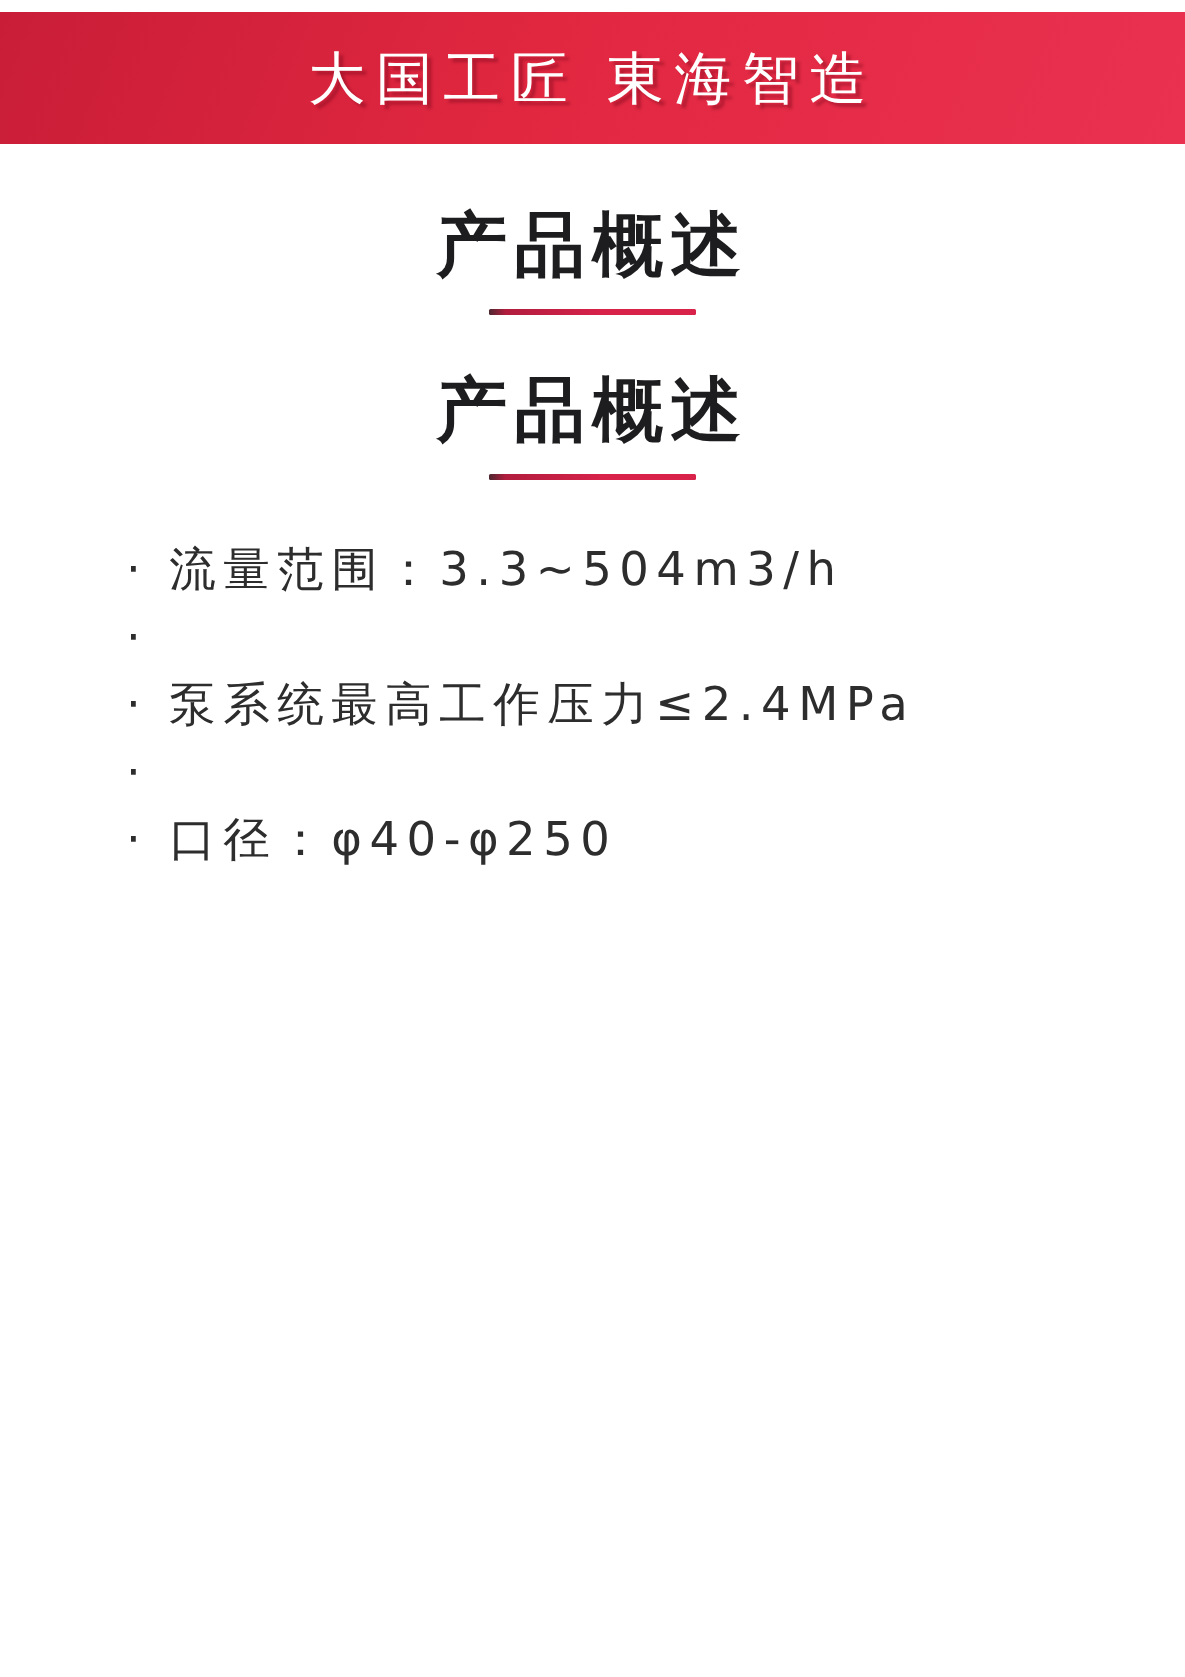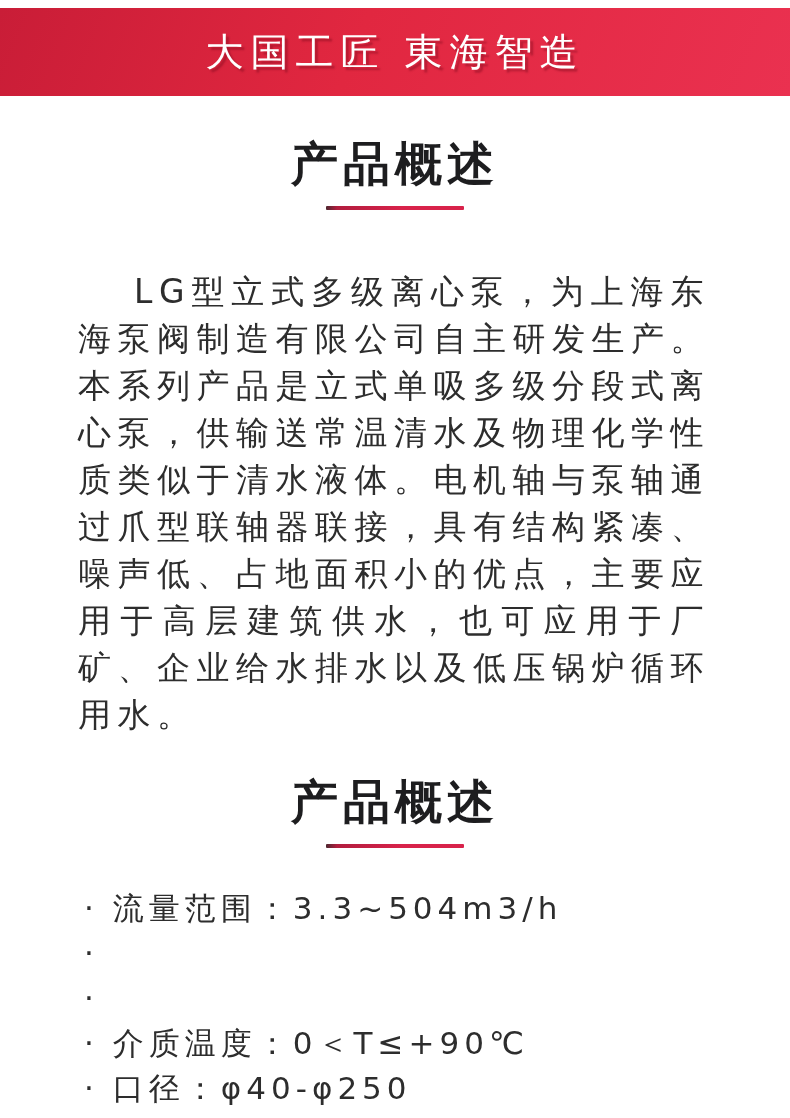--- a/index.html
+++ b/index.html
@@ -93,41 +93,40 @@
 
 <div class="page">
 
   <div class="banner">
     <span class="banner-title">大国工匠 東海智造</span>
   </div>
 
   <section class="overview">
     <h2 class="section-title">产品概述</h2>
     <div class="title-rule"></div>
-    <p class="desc">LG型立式多级离心泵，为上海东海泵阀制造有限公司自主研发生产。本系列产品是立式单吸多级分段式离心泵，供输送常温清水及物理化学性质类似于清水液体。电机轴与泵轴通过爪型联轴器联接，具有结构紧凑、噪声低、占地面积小的优点，主要应用于高层建筑供水，也可应用于厂矿、企业给水排水以及低压锅炉循环用水。</p>
   </section>
 
   <section class="conditions">
     <h2 class="section-title">产品概述</h2>
     <div class="title-rule"></div>
 
     <ul class="cond-list">
       <li class="cond-item">
         <span class="bullet">·</span>
         <span>流量范围：3.3~504m3/h</span>
       </li>
       <li class="cond-item">
         <span class="bullet">·</span>
       </li>
       <li class="cond-item">
         <span class="bullet">·</span>
+        <span>泵系统最高工作压力≤2.4MPa</span>
       </li>
       <li class="cond-item">
         <span class="bullet">·</span>
-        <span>介质温度：0＜T≤+90℃</span>
       </li>
       <li class="cond-item">
         <span class="bullet">·</span>
         <span>口径：φ40-φ250</span>
       </li>
     </ul>
   </section>
 
 </div>
 

